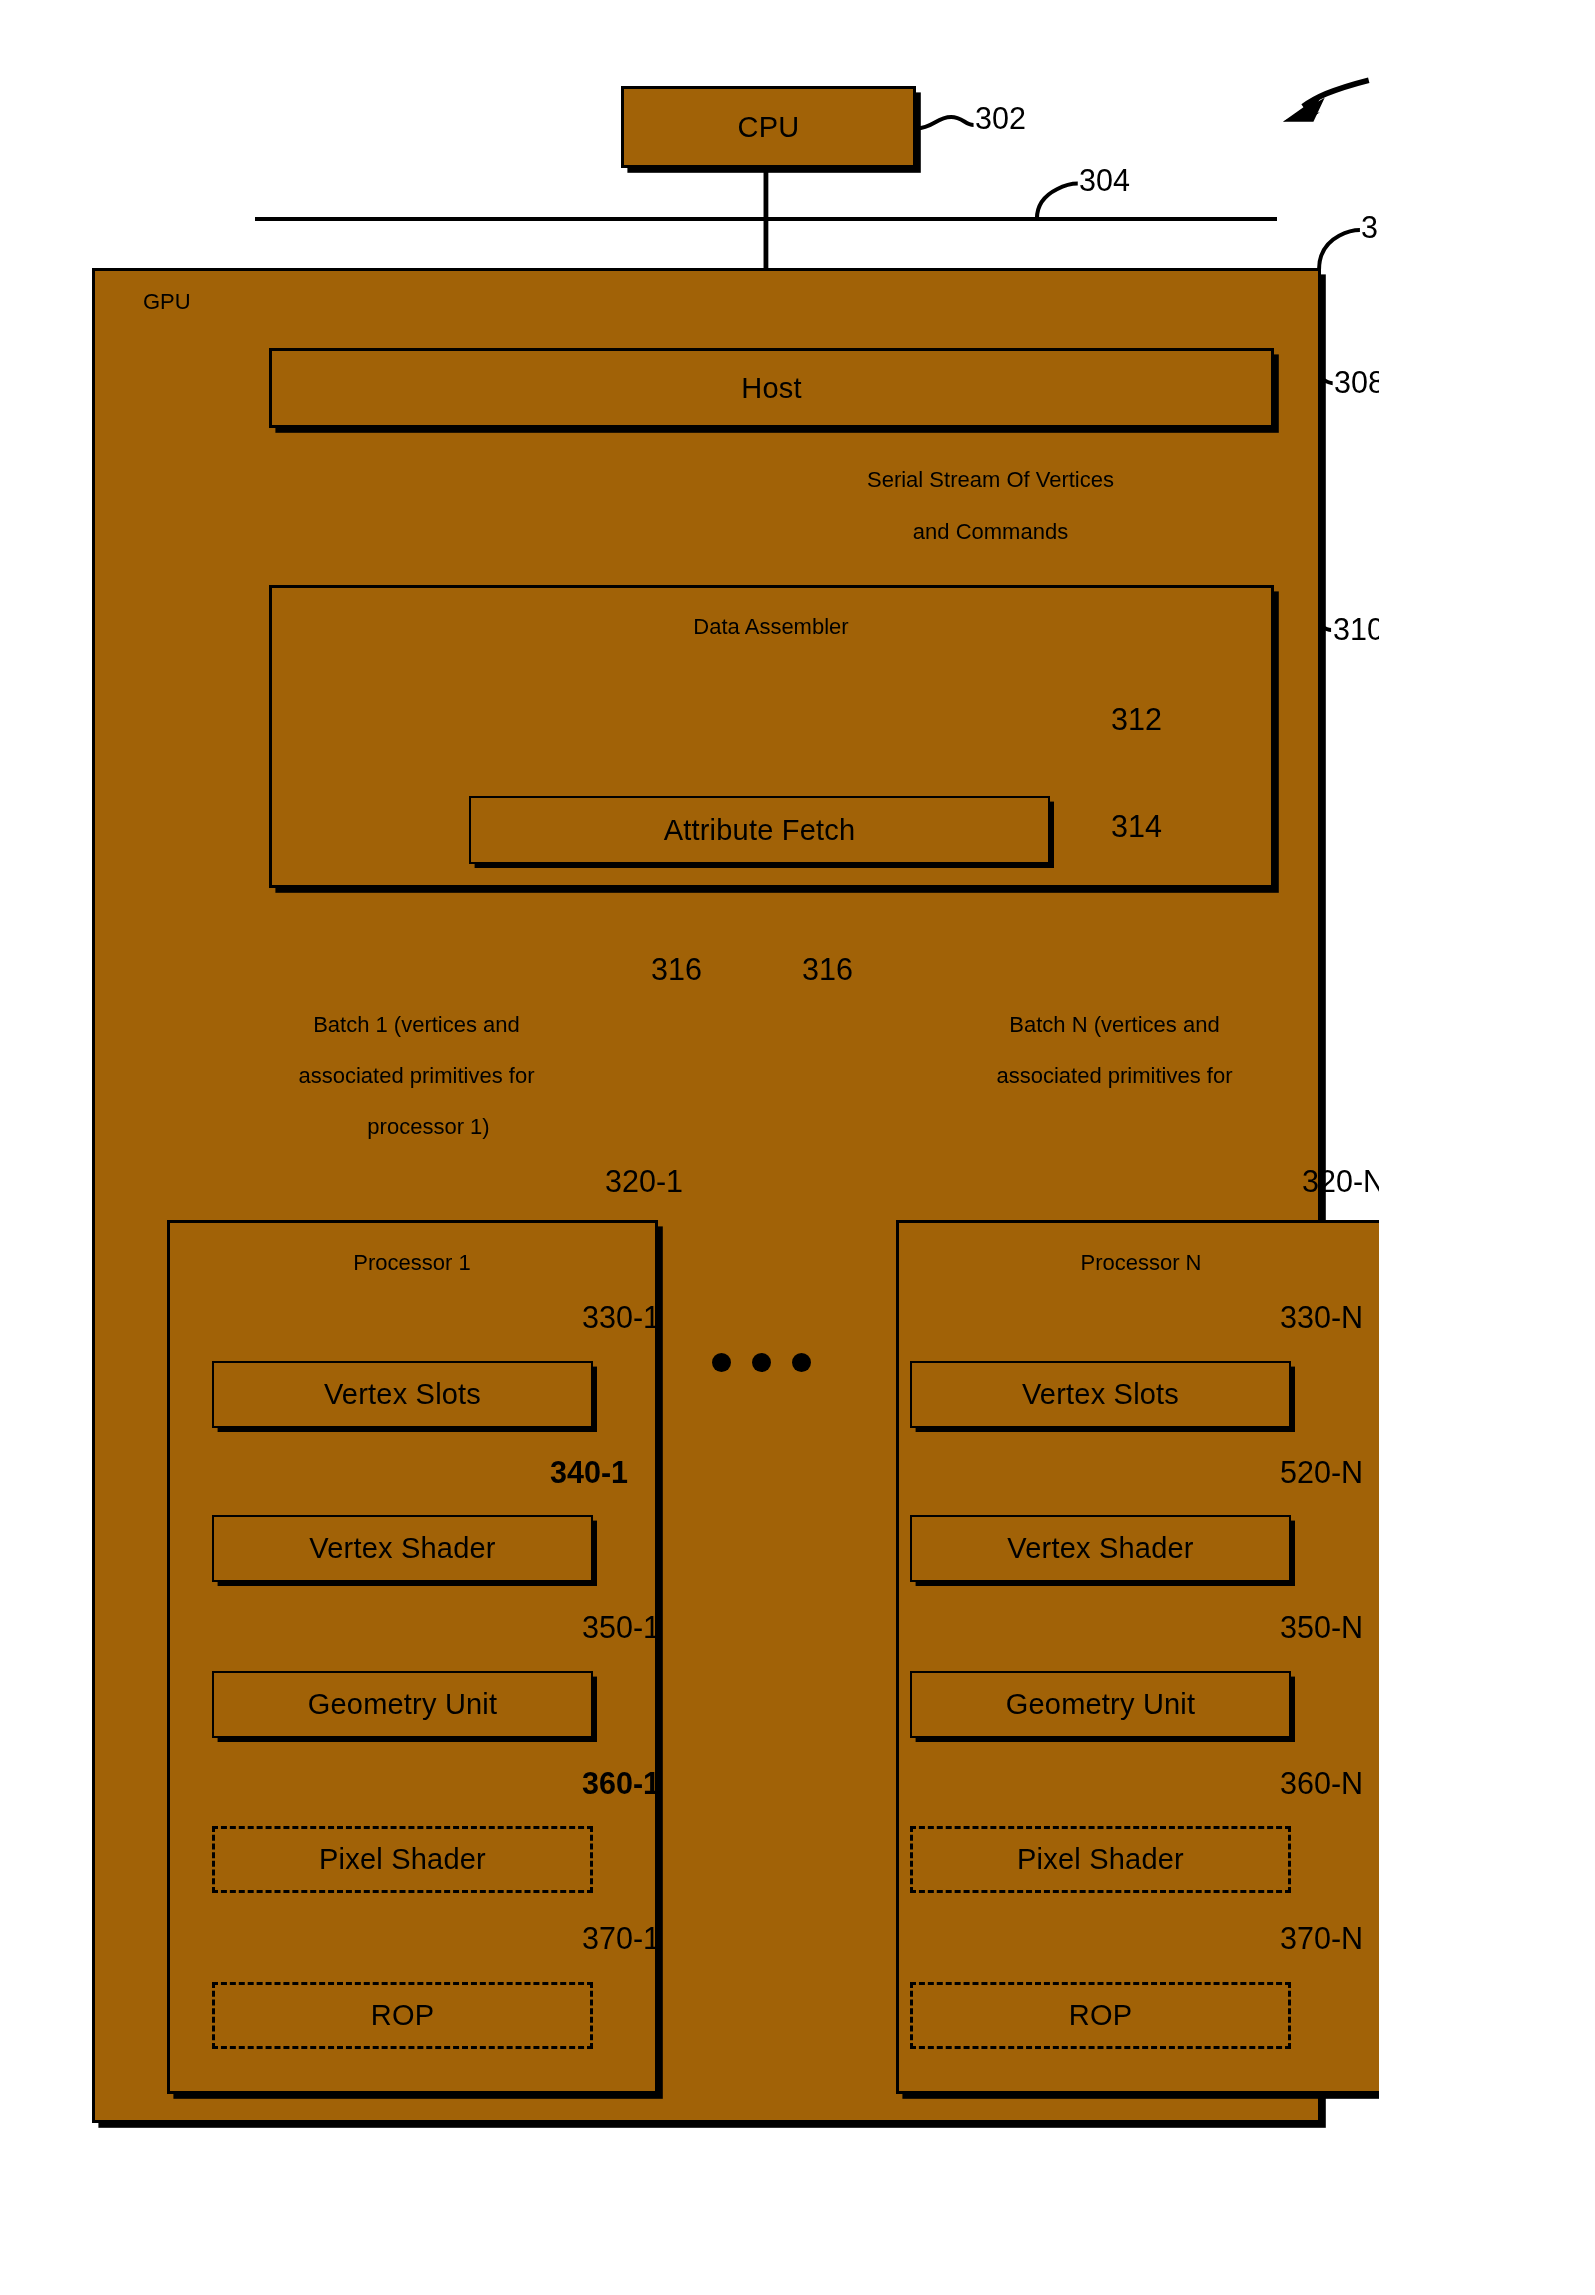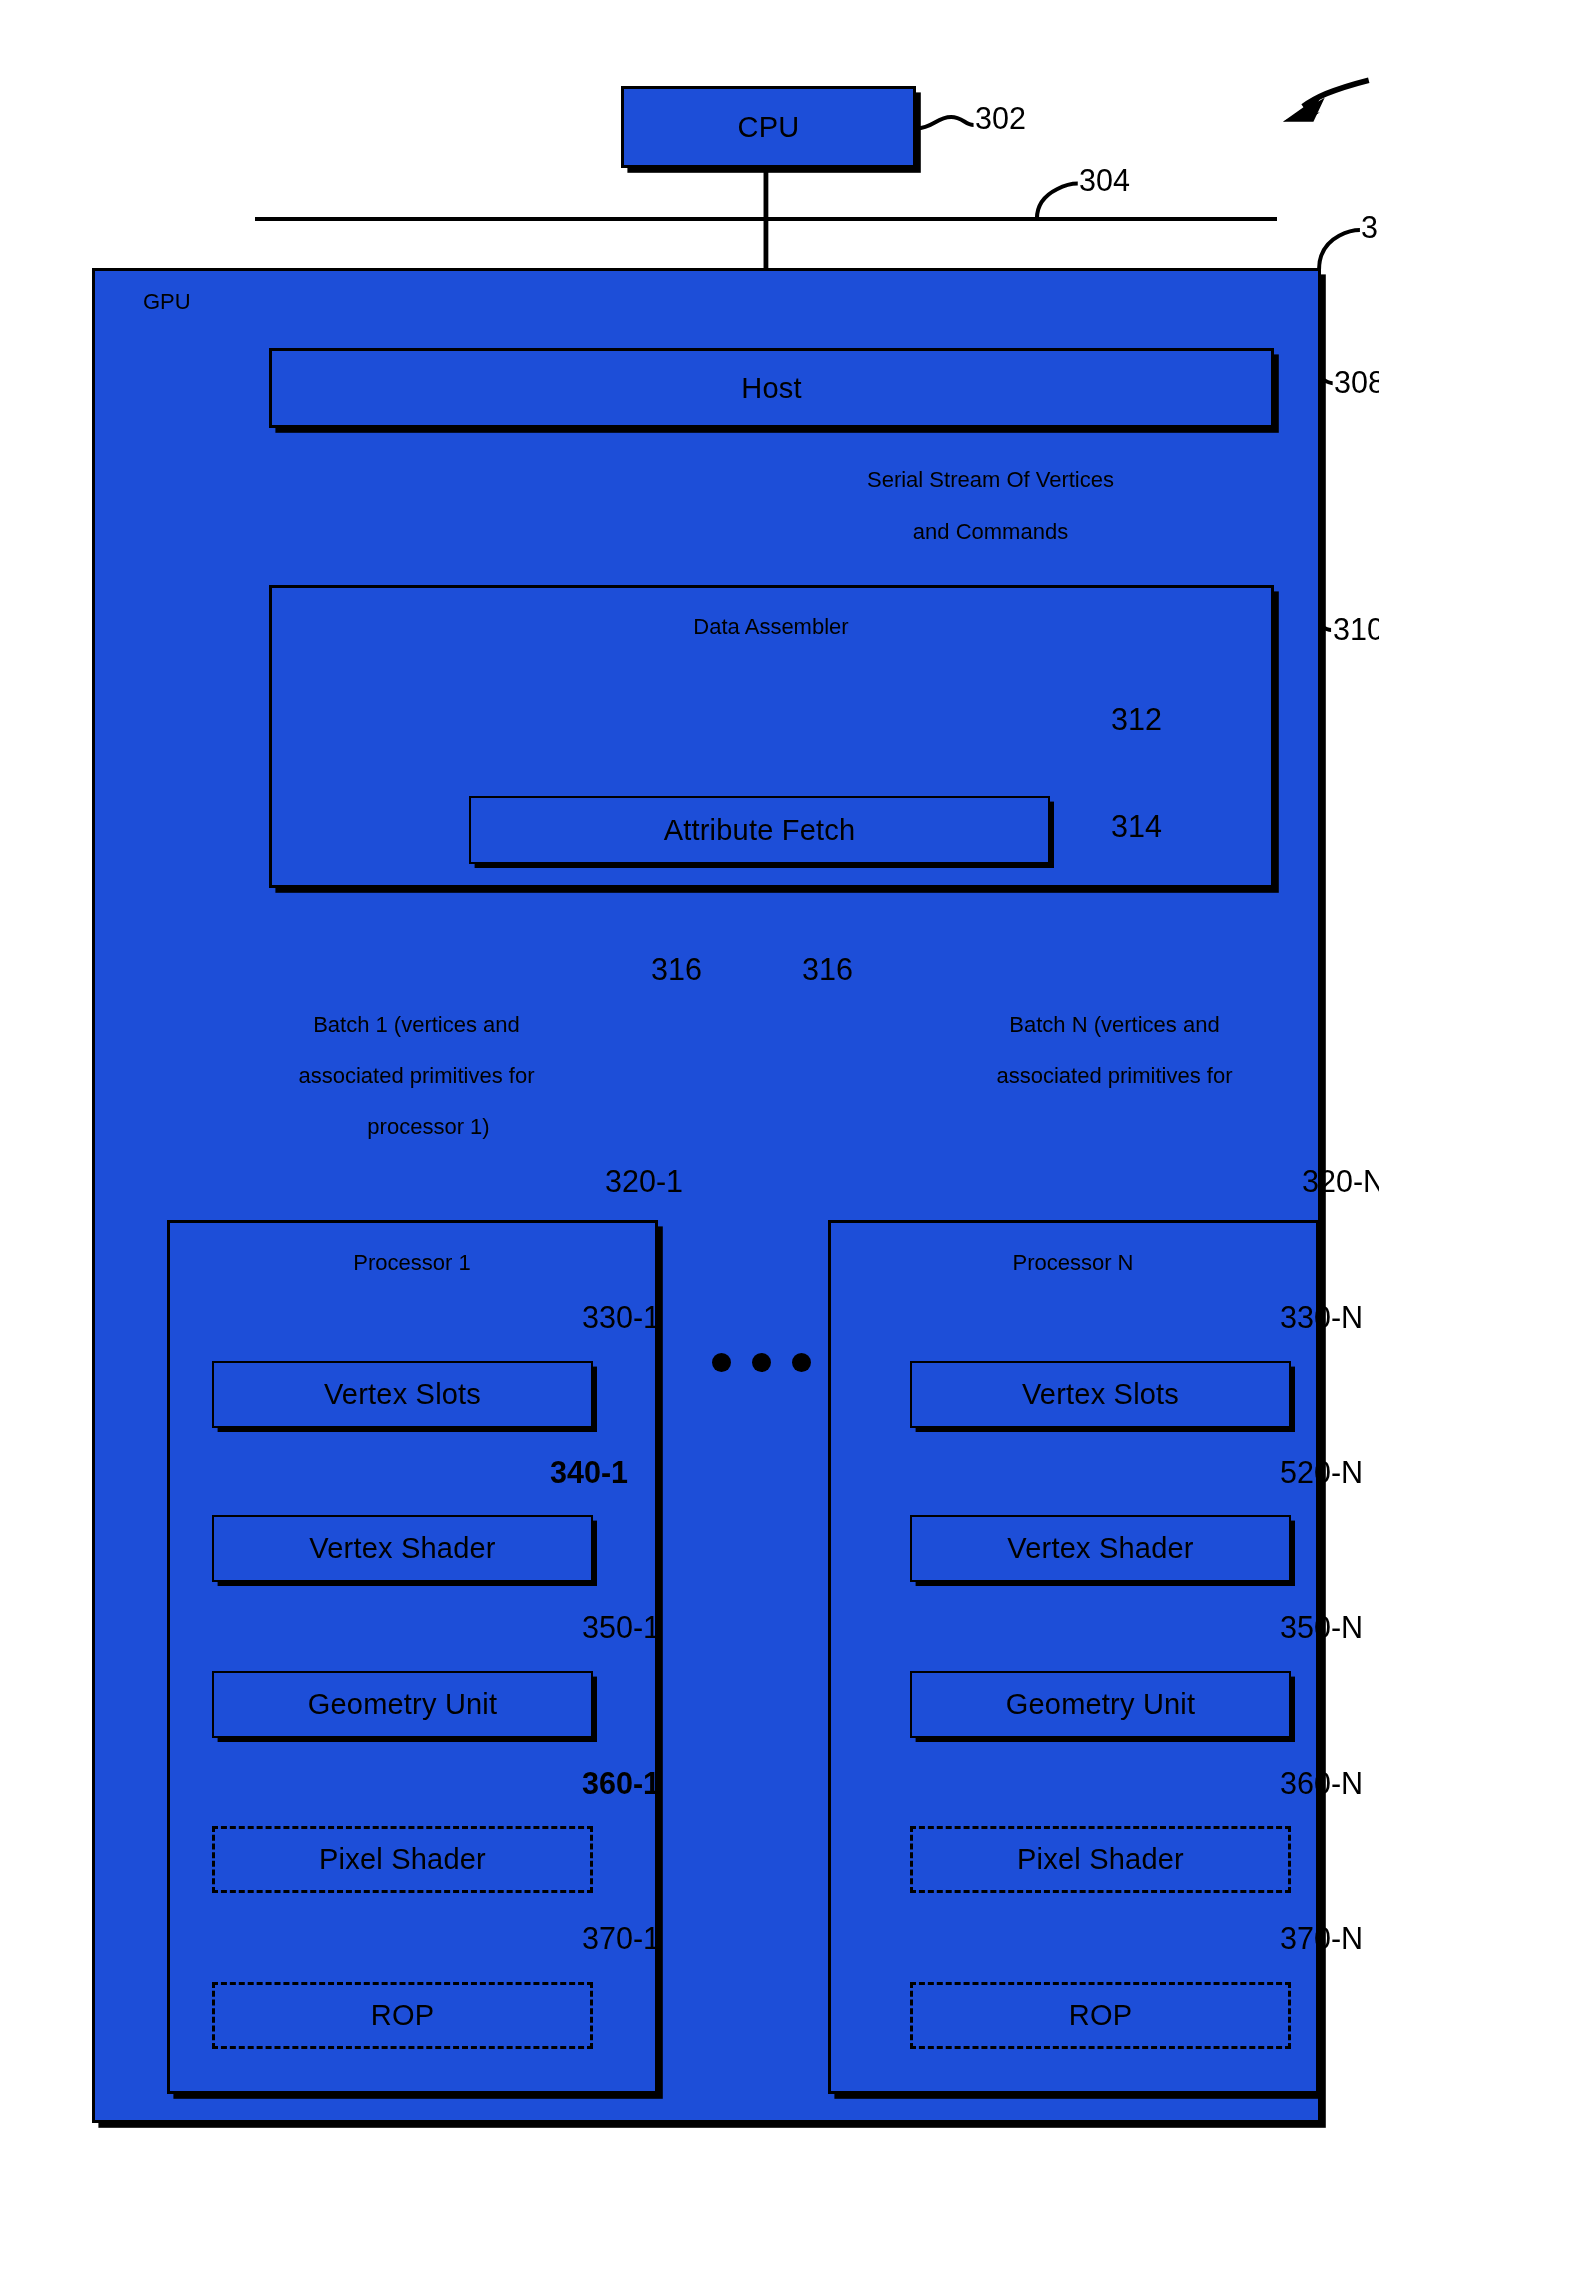--- a/index.html
+++ b/index.html
@@ -16,21 +16,21 @@
     width: 1379px;
     height: 2295px;
     background: #ffffff;
     overflow: hidden;
   }
 
   
   .box {
     position: absolute;
     box-sizing: border-box;
-    background: #1d4ed8;
+    background: #a16207;
     border: 3.2px solid #000000;
     box-shadow: 5.6px 5.6px 0 -0.8px #000000;
     display: flex;
     align-items: center;
     justify-content: center;
   }
   .box.thin { border-width: 2.4px; box-shadow: 4.8px 4.8px 0 -0.8px #000000; }
   .box.container {
     display: block;
     box-shadow: 5.6px 5.6px 0 -0.8px #000000;
@@ -211,21 +211,21 @@
 
   <div class="box dashed" style="left:212px; top:1982px; width:381px; height:67px;">
     <span class="box-label">ROP</span>
   </div>
   <div class="refnum" style="left:582px; top:1923px;">370-1</div>
 
   <div class="dot" style="left:712px; top:1353px;"></div>
   <div class="dot" style="left:752px; top:1353px;"></div>
   <div class="dot" style="left:792px; top:1353px;"></div>
 
-  <div class="box container" style="left:828px; top:1220px; width:491px; height:874px;">
+  <div class="box container" style="left:896px; top:1220px; width:491px; height:874px;">
     <div class="txt center" style="left:0; top:27px; width:484px; position:absolute;">Processor N</div>
   </div>
   <div class="refnum" style="left:1302px; top:1166px;">320-N</div>
 
   <div class="box thin" style="left:910px; top:1361px; width:381px; height:67px;">
     <span class="box-label">Vertex Slots</span>
   </div>
   <div class="refnum" style="left:1280px; top:1302px;">330-N</div>
 
   <div class="box thin" style="left:910px; top:1515px; width:381px; height:67px;">

